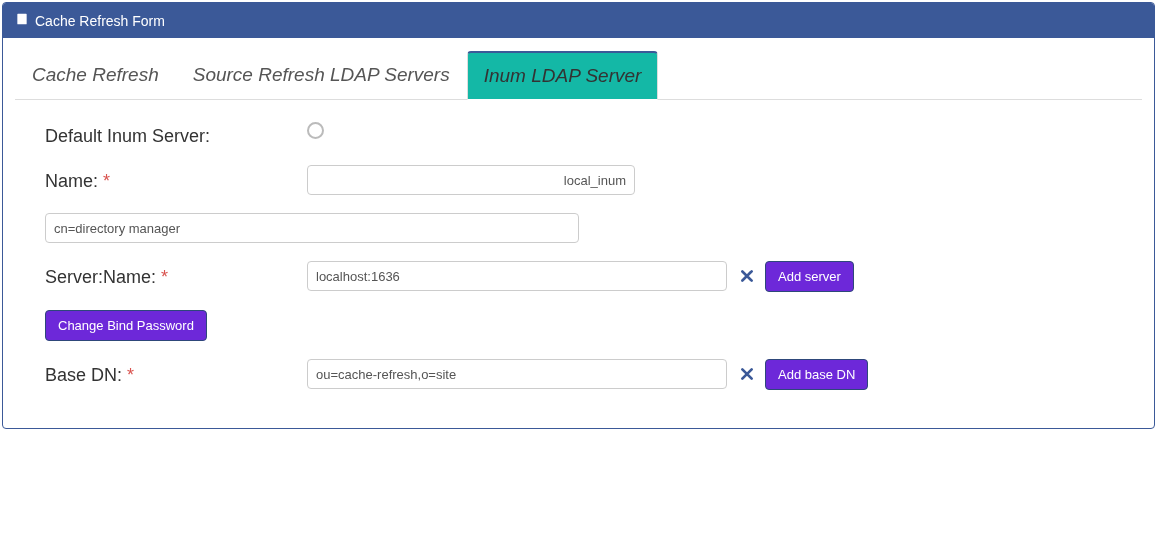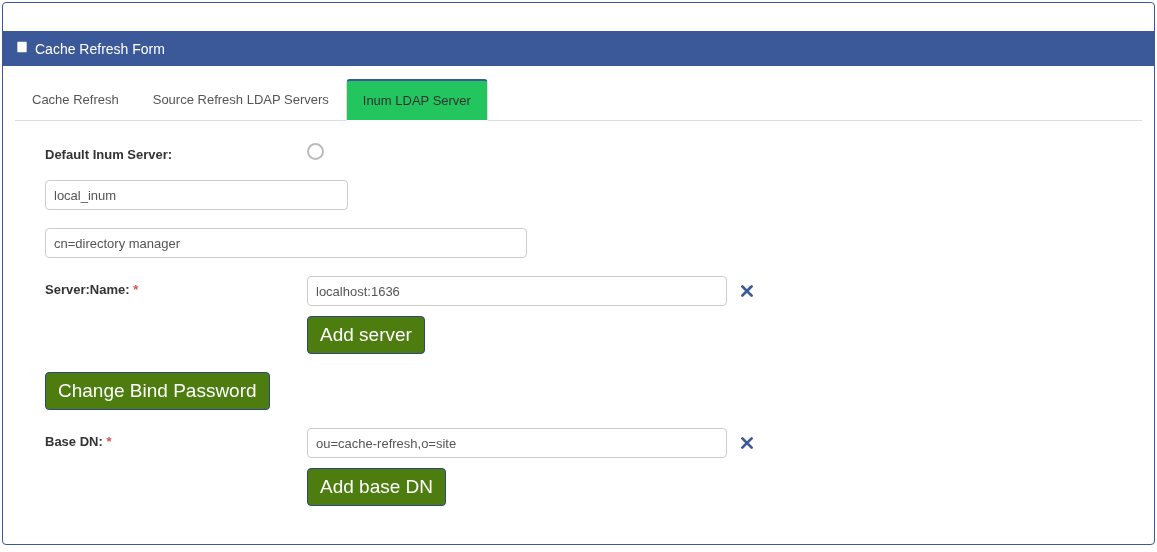--- a/index.html
+++ b/index.html
@@ -12,80 +12,80 @@
       width: 1153px;
     }
     .panel-header {
       background: #3b5998;
       color: #fff;
       padding: 9px 12px;
       display: flex;
       align-items: center;
       gap: 6px;
       font-size: 14px;
-      margin-top: 28px;
     }
     .panel-header svg { width: 14px; height: 14px; fill: #fff; flex-shrink: 0; }
     .panel-body { padding: 12px 12px 20px 12px; }
     .tabs {
       display: flex;
       border-bottom: 1px solid #ddd;
       margin: 0 0 20px 0;
     }
     .tab {
       padding: 12px 16px;
       color: #555;
-      font-size: 13px;
+      font-size: 19px;
       cursor: pointer;
       border: 1px solid transparent;
       border-bottom: none;
       position: relative;
       top: 1px;
+      font-style: italic;
     }
     .tab.active {
       color: #333;
       border: 1px solid #ddd;
       border-top: 2px solid #3b5998;
       border-bottom: 1px solid #fff;
       border-radius: 4px 4px 0 0;
-      background: #22c55e;
+      background: #14b8a6;
     }
     .form-area { padding: 0 30px; }
     .form-row {
       display: flex;
       align-items: flex-start;
       margin-bottom: 18px;
     }
     .label-cell {
       width: 262px;
       flex-shrink: 0;
-      font-weight: bold;
-      font-size: 13px;
+      font-weight: normal;
+      font-size: 18px;
       padding-top: 6px;
     }
     .req { color: #d9534f; }
     .field-cell { flex: 0 0 auto; }
     input[type="text"] {
       height: 30px;
       padding: 4px 8px;
       font-size: 13px;
       border: 1px solid #ccc;
       border-radius: 4px;
       background: #fff;
       color: #555;
     }
-    .inp-sm { width: 303px; }
-    .inp-lg { width: 482px; }
+    .inp-sm { width: 328px; text-align: right; }
+    .inp-lg { width: 534px; }
     .inp-xl { width: 420px; }
     .server-row { display: flex; align-items: center; gap: 12px; }
     .btn {
       display: inline-block;
       padding: 7px 12px;
-      font-size: 19px;
-      background: #4d7c0f;
+      font-size: 13px;
+      background: #6d28d9;
       color: #fff;
       border: 1px solid #2e477a;
       border-radius: 4px;
       cursor: pointer;
     }
     .radio-empty {
       width: 17px; height: 17px;
       border: 2px solid #bbb;
       border-radius: 50%;
       background: #fff;
@@ -96,21 +96,21 @@
       background: #3b5998;
       display: flex; align-items: center; justify-content: center;
     }
     .checked-badge svg { width: 12px; height: 12px; stroke: #fff; stroke-width: 3; fill: none; }
     .remove-x {
       color: #3b5998;
       cursor: pointer;
       display: inline-flex;
     }
     .remove-x svg { width: 16px; height: 16px; fill: #3b5998; }
-    .stacked { display: flex; flex-direction: column; gap: 10px; align-items: flex-start; }
+    .stacked { display: flex; flex-direction: row; gap: 10px; align-items: flex-start; }
   </style>
 </head>
 <body>
 
 <div class="panel">
   <div class="panel-header">
     <span>
       <svg viewBox="0 0 24 24">
           <path d="M5 3h14a1 1 0 0 1 1 1v16a1 1 0 0 1-1 1H5a1 1 0 0 1-1-1V4a1 1 0 0 1 1-1zm2 4h10v2H7V7zm0 4h10v2H7v-2zm0 4h7v2H7v-2z"></path>
         </svg>
@@ -128,20 +128,21 @@
     <div class="form-area">
 
       <div class="form-row">
         <div class="label-cell">Default Inum Server:</div>
         <div class="field-cell" style="padding-top:2px;">
           <div class="radio-empty"></div>
         </div>
       </div>
 
       <div class="form-row">
+        <div class="label-cell"><span>Name: </span><span class="req">*</span></div>
         <div class="field-cell">
           <input type="text" class="inp-sm" value="local_inum" style="">
         </div>
       </div>
 
       <div class="form-row">
         <div class="field-cell">
           <input type="text" class="inp-lg" value="cn=directory manager" style="">
         </div>
       </div>

